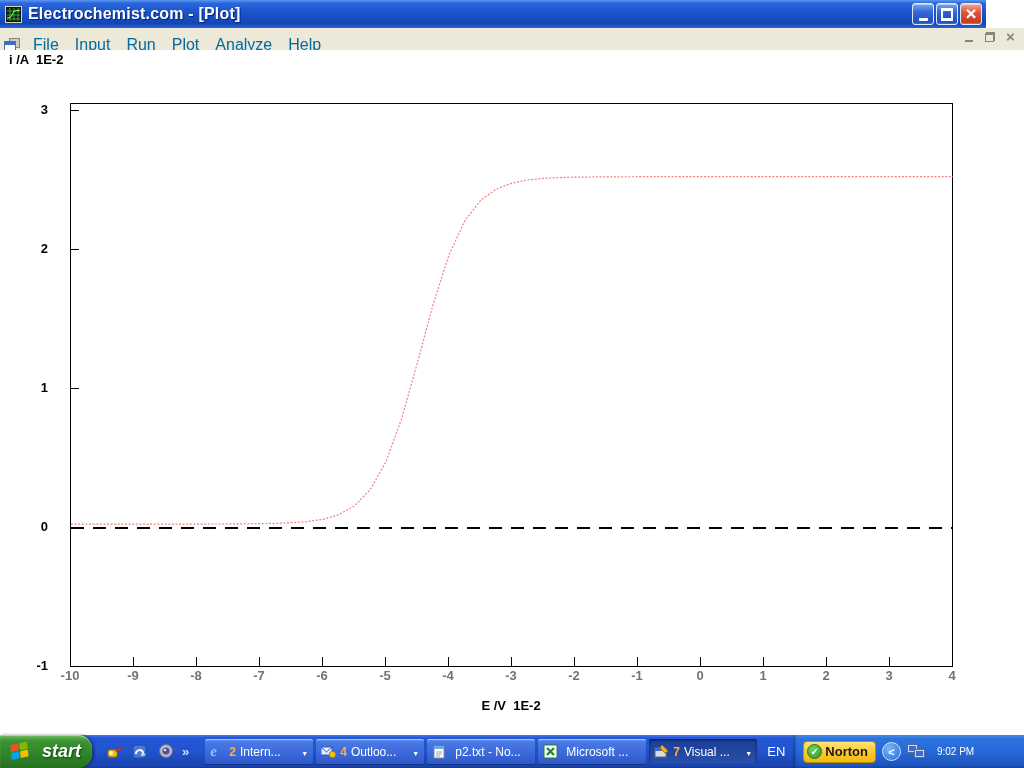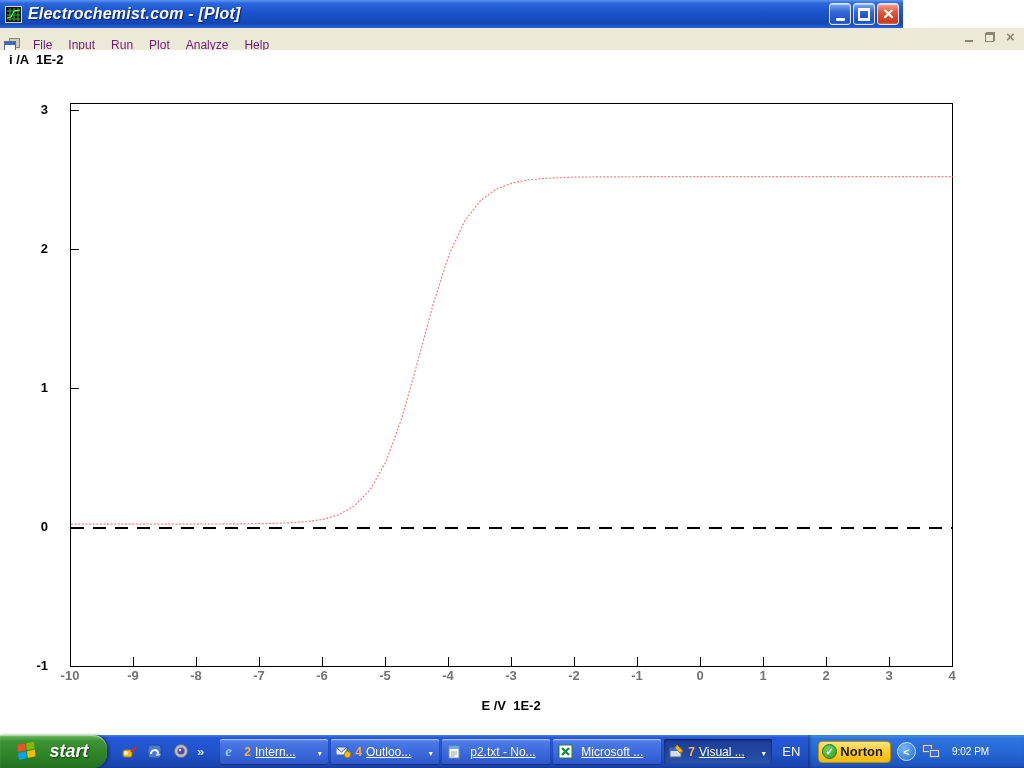--- a/index.html
+++ b/index.html
@@ -1,42 +1,42 @@
 <!DOCTYPE html>
 <html><head>
 <meta charset="utf-8">
 <style>
   * { margin:0; padding:0; box-sizing:border-box; }
   html,body { width:1024px; height:768px; overflow:hidden; font-family:"Liberation Sans", sans-serif; }
   #screen { position:relative; width:1024px; height:768px; background:#fff; }
 
   
-  #titlebar { position:absolute; left:0; top:0; width:903px; height:28px;
+  #titlebar { position:absolute; left:0; top:0; width:986px; height:28px;
     background:linear-gradient(180deg,#5a96ee 0%,#2a66db 12%,#1a53cc 45%,#1346b4 85%,#2a63d8 100%);
-    display:flex; align-items:center;font-style:italic; }
+    display:flex; align-items:center; }
   .app-icon { width:17px; height:17px; margin-left:5px; }
   #title-text { color:#fff; font-weight:bold; font-size:16px; margin-left:6px;
     text-shadow:1px 1px 1px rgba(0,20,90,.8); letter-spacing:.2px; }
   #win-controls { position:absolute; right:4px; top:3px; display:flex; gap:2px; }
   .win-btn { width:22px; height:22px; border-radius:3px; border:1px solid #dfe9fa;
     display:flex; align-items:center; justify-content:center; position:relative;
     background:linear-gradient(180deg,#7aa9f2 0%,#3667d8 40%,#1f50c4 90%,#3a6ce0 100%);
     box-shadow:inset 0 1px 0 rgba(255,255,255,.5); }
   .win-btn.close { background:linear-gradient(180deg,#f2a898 0%,#e2573a 40%,#c63c20 90%,#e06a4a 100%); }
   .glyph-min { width:9px; height:3px; background:#fff; border-radius:1px; margin-top:10px; }
   .glyph-restore { position:relative; width:12px; height:11px; }
   .glyph-restore::before { content:""; position:absolute; right:0; top:0; width:8px; height:7px;
     border:2px solid #fff; border-top-width:3px; }
   .glyph-restore::after { content:""; position:absolute; left:0; bottom:0; width:8px; height:7px;
     border:2px solid #fff; border-top-width:3px; background:linear-gradient(180deg,#3667d8,#1f50c4); }
   .glyph-close::before { content:"\00d7"; color:#fff; font-size:19px; font-weight:bold; line-height:20px; }
 
   
   #menubar { position:absolute; left:0; top:28px; width:1024px; height:34px; background:#ece9d8;
-    display:flex; align-items:center; font-size:12px; color:#701a75; }
+    display:flex; align-items:center; font-size:16px; color:#0369a1; }
   .mdi-icon { width:17px; height:15px; margin:0 4px 0 4px; position:relative; }
   .mdi-icon .back { position:absolute; left:5px; top:0; width:11px; height:10px; background:#cfcabb; border:1px solid #8a867a; }
   .mdi-icon .front { position:absolute; left:0; top:3px; width:12px; height:11px; background:#fff; border:1px solid #5a6a9a; }
   .mdi-icon .front::before { content:""; position:absolute; left:0; top:0; width:10px; height:3px; background:#3a6ad0; }
   .menu-item { padding:2px 8px 3px 8px; cursor:default; }
   #mdi-controls { position:absolute; right:6px; top:2px; display:flex; gap:6px; align-items:center; }
   .mdi-btn { width:15px; height:14px; display:flex; align-items:center; justify-content:center; position:relative; }
   .mglyph-min { width:8px; height:2px; background:#8a8578; margin-top:8px; }
   .mglyph-restore { position:relative; width:10px; height:10px; }
   .mglyph-restore::before { content:""; position:absolute; right:0; top:0; width:7px; height:6px; border:1px solid #8a8578; border-top-width:2px; }
@@ -54,21 +54,21 @@
   .y-tick-mark { position:absolute; left:71px; width:8px; height:1px; background:#000; }
   .x-tick-label { position:absolute; top:618px; transform:translateX(-50%); font-size:13px; font-weight:bold; color:#737373; }
   .y-tick-label { position:absolute; left:18px; width:30px; text-align:right; font-size:13px; font-weight:bold; color:#000; }
   #zero-line { position:absolute; left:71px; top:477px; width:881px; height:2px;
     background:repeating-linear-gradient(90deg,#000 0 13px,transparent 13px 22px); }
 
   
   #taskbar { position:absolute; left:0; top:735px; width:1024px; height:33px;
     background:linear-gradient(180deg,#4a80ee 0%,#2458d8 8%,#2153cc 50%,#1a43ac 95%,#15379a 100%);
     display:flex; align-items:center; }
-  #start-btn { width:107px; height:33px; border-radius:0 14px 14px 0;
+  #start-btn { width:92px; height:33px; border-radius:0 14px 14px 0;
     background:linear-gradient(180deg,#6fbf5e 0%,#3c9334 18%,#2f8428 60%,#25701f 100%);
     box-shadow:2px 0 3px rgba(0,0,0,.4), inset 0 1px 1px rgba(255,255,255,.5);
     display:flex; align-items:center; justify-content:center; gap:12px; cursor:pointer; }
   #start-label { color:#fff; font-weight:bold; font-style:italic; font-size:18px;
     text-shadow:1px 1px 2px rgba(0,40,0,.7); }
   .winflag { width:19px; height:17px; display:grid; grid-template-columns:8px 8px; grid-template-rows:7px 7px;
     gap:1px; transform:rotate(-6deg) skewY(-6deg); }
   .winflag span { border-radius:1px; }
   .wf-red { background:#f25022; } .wf-green { background:#7fba00; }
   .wf-blue { background:#00a4ef; } .wf-yellow { background:#ffb900; }
@@ -77,21 +77,21 @@
   #ql-chevron { color:#cfe0ff; font-size:13px; font-weight:bold; cursor:pointer; margin-left:-2px; }
   #task-buttons { display:flex; gap:3px; margin-left:8px; }
   .task-btn { width:108px; height:25px; border-radius:2px; display:flex; align-items:center; padding:0 5px;
     background:linear-gradient(180deg,#6f9cf2 0%,#4a78e4 12%,#3a68da 60%,#2f58c8 100%);
     box-shadow:inset 0 1px 0 rgba(255,255,255,.4), 0 1px 1px rgba(0,0,0,.3);
     color:#fff; font-size:12px; cursor:pointer; }
   .task-btn.active { background:linear-gradient(180deg,#1b3f9c 0%,#23489e 60%,#2a52ac 100%);
     box-shadow:inset 0 1px 3px rgba(0,0,20,.6); }
   .tb-icon { width:15px; height:15px; flex:0 0 auto; margin-right:4px; }
   .tb-count { color:#ffb13b; font-weight:bold; margin-right:4px; }
-  .tb-label { white-space:nowrap; overflow:hidden; flex:1 1 auto;text-decoration:underline; }
+  .tb-label { white-space:nowrap; overflow:hidden; flex:1 1 auto; }
   .dd-chevron { flex:0 0 auto; margin-left:3px; }
   .dd-chevron::before { content:"\25BC"; font-size:7px; color:#fff; }
   .ie-glyph { color:#8cc8f8; font-family:"Liberation Serif", serif; font-style:italic; font-weight:bold; font-size:15px; line-height:15px; }
   #lang-indicator { color:#fff; font-size:13px; margin-left:10px; cursor:default; }
   #tray { margin-left:8px; height:33px; flex:1 1 auto; display:flex; align-items:center; gap:6px;
     background:linear-gradient(180deg,#55a0f4 0%,#2e74e0 10%,#2467d4 55%,#1c50b8 100%);
     box-shadow:inset 2px 0 3px rgba(0,0,40,.4); padding:0 8px 0 10px; }
   #norton-badge { height:22px; border-radius:4px; padding:0 7px 0 3px; display:flex; align-items:center; gap:3px;
     background:linear-gradient(180deg,#ffe37a 0%,#ffcf3a 40%,#f4b70a 100%); border:1px solid #b89200; cursor:pointer; }
   #norton-check { width:15px; height:15px; border-radius:50%; background:radial-gradient(circle at 35% 30%,#6fd45f,#2a9a2a);

